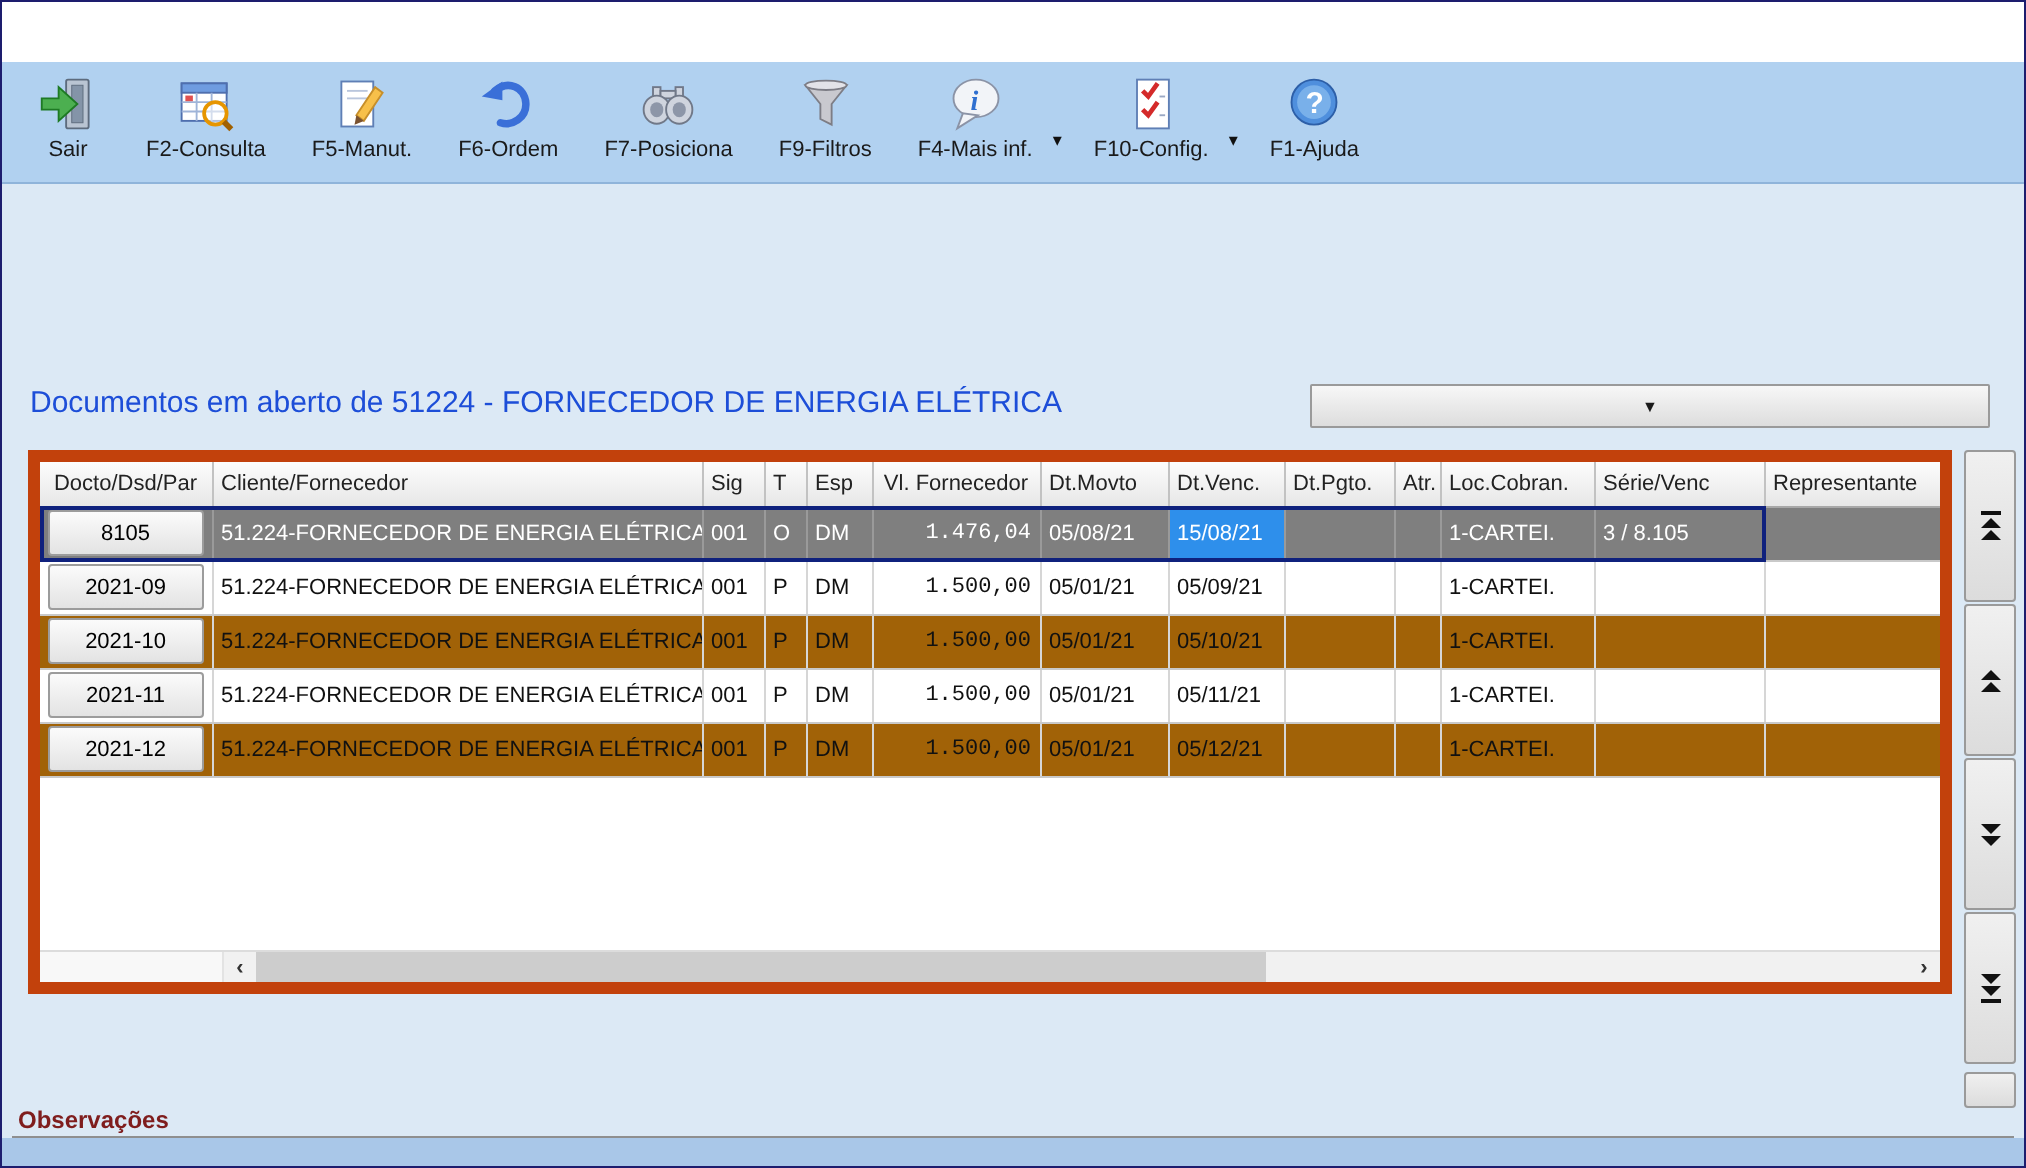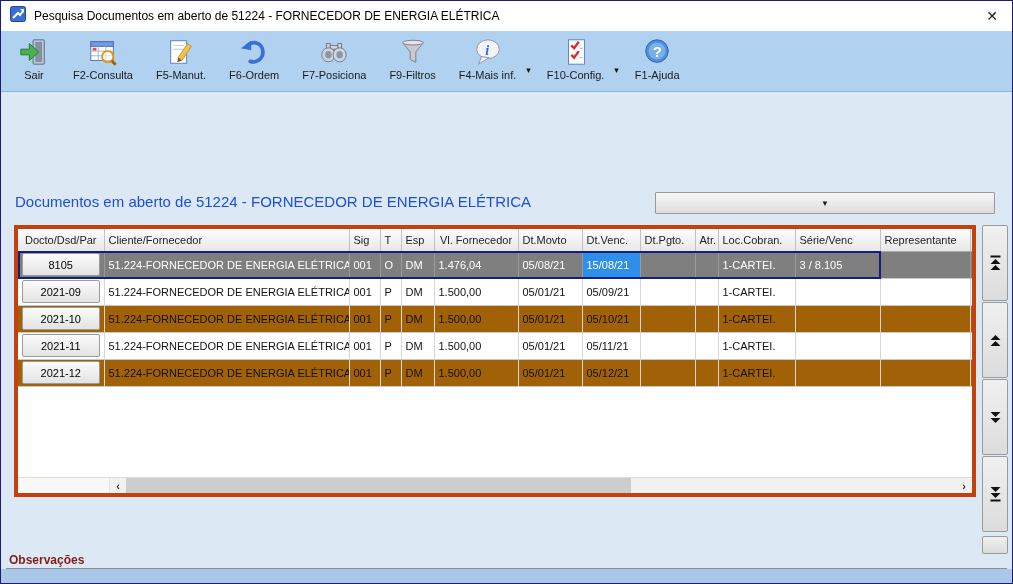--- a/index.html
+++ b/index.html
@@ -35,40 +35,40 @@
   .order-btn {
     position:absolute; top:100px; right:17px; width:340px; height:22px;
     background:linear-gradient(#f7f7f7,#dddddd); border:1px solid #9a9a9a; border-radius:1px;
     display:flex; align-items:center; justify-content:center; gap:9px;
     font-size:11px; color:#1a1a1a;
   }
   .order-btn .arrow { font-size:8px; }
   
   .grid-box {
     position:absolute; top:133px; left:13px; width:962px; height:272px;
-    background:#ffffff; border:4px solid #c2410c; overflow:hidden;
+    background:#ffffff; border:6px solid #c2410c; overflow:hidden;
   }
   table.grid { border-collapse:collapse; table-layout:fixed; width:960px; }
   table.grid th {
     height:22px; background:linear-gradient(#fdfdfd,#e7e7e7);
     border-right:1px solid #c2c2c2; border-bottom:1px solid #a8a8a8;
     font-size:11px; font-weight:normal; color:#222; text-align:left;
     padding:0 4px; white-space:nowrap; overflow:hidden;
   }
   table.grid th.ctr { text-align:center; }
   table.grid td {
     height:27px; font-size:11px; color:#111;
     border-right:1px solid #d6d6d6; border-bottom:1px solid #c9c9c9;
     padding:0 4px; white-space:nowrap; overflow:hidden; background:#ffffff;
   }
   tr.zebra td { background:#a16207; }
   tr.selected td { background:#7f7f7f; color:#ffffff; border-right-color:#9a9a9a; }
   tr.selected td.hl { background:#2e8feb; color:#ffffff; }
   td.cliente { padding-left:16px; }
-  td.num { text-align:left; }
+  td.num { text-align:right;font-family:Liberation Mono, monospace; }
   td.pre { white-space:pre; }
   td.docto-cell { padding:0 1px; }
   .rowbtn {
     height:23px; margin:1px 0; background:linear-gradient(#fbfbfb,#e3e3e3);
     border:1px solid #9c9c9c; border-radius:2px;
     display:flex; align-items:center; justify-content:center; color:#000; font-size:11px;
   }
   .sel-outline {
     position:absolute; left:0; top:22px; width:863px; height:28px;
     border:2px solid #0f217d; pointer-events:none;
@@ -102,31 +102,20 @@
   .obs-text { padding:14px 20px 0 8px; font-family:"Liberation Mono", monospace; font-size:12px; line-height:17px; color:#1a1a1a; }
   .obs-up, .obs-dn { position:absolute; right:4px; font-size:10px; color:#666; }
   .obs-up { top:2px; }
   .bottom-strip { position:absolute; bottom:0; left:0; right:0; height:14px; background:#a9c7e8; }
 </style>
 </head>
 <body>
 
 <div class="window">
 
-  <div class="titlebar">
-    <span>
-      <svg width="16" height="16" viewBox="0 0 16 16">
-        <rect x="0.5" y="0.5" width="15" height="15" rx="2" fill="#3a6fd8" stroke="#23488f"></rect>
-        <path d="M3 12 L8 7 L10 9 L13 5" stroke="#ffffff" stroke-width="2" fill="none"></path>
-        <polygon points="10,3 14,3 14,7" fill="#ffffff"></polygon>
-      </svg>
-    </span>
-    <span class="title">Pesquisa Documentos em aberto de 51224 - FORNECEDOR DE ENERGIA ELÉTRICA</span>
-    <span class="close-btn">✕</span>
-  </div>
 
   <div class="toolbar">
     <div class="tb-item">
       <span class="tb-icon">
         <svg viewBox="0 0 32 32" width="30" height="30">
           <rect x="15" y="3" width="12" height="26" rx="1" fill="#b9c4d2" stroke="#5d6b7d"></rect>
           <rect x="18" y="6" width="6" height="20" fill="#8494a8" stroke="#5d6b7d" stroke-width="0.5"></rect>
           <polygon points="2,13 11,13 11,7 21,16 11,25 11,19 2,19" fill="#4caf50" stroke="#1e7a24"></polygon>
         </svg>
       </span>

